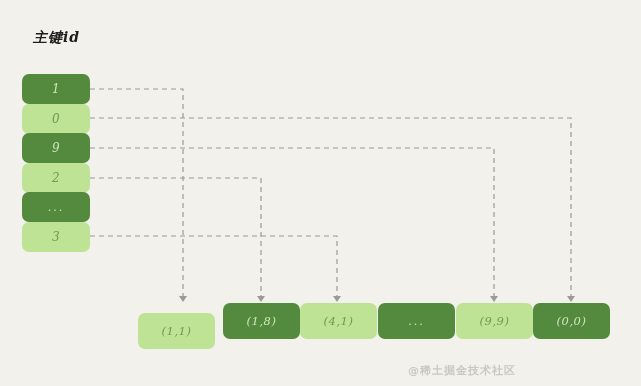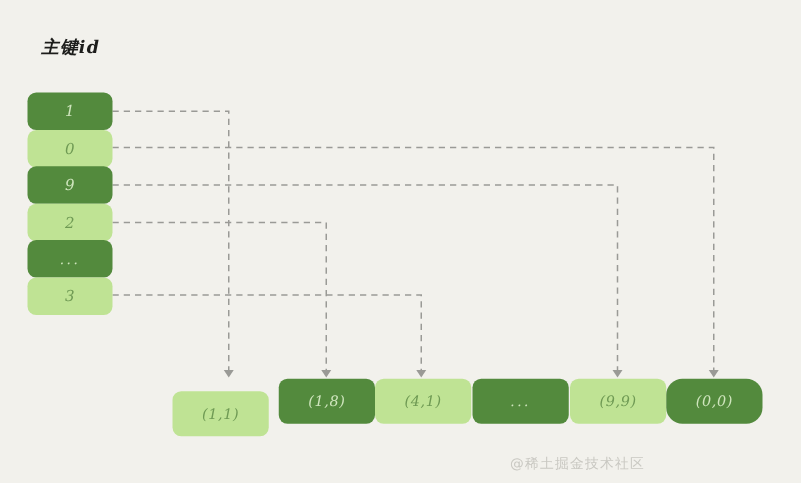--- a/index.html
+++ b/index.html
@@ -85,20 +85,21 @@
   }
   .watermark {
     position: absolute;
     right: 14px;
     bottom: 8px;
     font-family: "DejaVu Sans", sans-serif;
     font-size: 11px;
     color: #c9c8c2;
     letter-spacing: 1px;
     white-space: nowrap;
+    font-weight: bold;
   }
 </style>
 </head>
 <body>
 
 <div id="canvas">
 
   <div class="title">主键id</div>
 
   <svg class="wires" viewBox="0 0 641 386" id="wire-layer">
@@ -122,18 +123,18 @@
       <div class="node key-node dark ellipsis" style="top: 192px;">...</div>
       <div class="node key-node light" style="top: 222px;">3</div>
     </div>
 
   <div id="value-row">
       <div class="node val-node light" style="left: 138px; margin-top: 10px;">(1,1)</div>
       <div class="node val-node dark" style="left: 223px;">(1,8)</div>
       <div class="node val-node light" style="left: 300px;">(4,1)</div>
       <div class="node val-node dark ellipsis" style="left: 378px;">...</div>
       <div class="node val-node light" style="left: 456px;">(9,9)</div>
-      <div class="node val-node dark" style="left: 533px; border-radius: 13px;">(0,0)</div>
+      <div class="node val-node dark" style="left: 533px;">(0,0)</div>
     </div>
 
   <div class="watermark">@稀土掘金技术社区</div>
 
 </div>
 
 </body></html>

